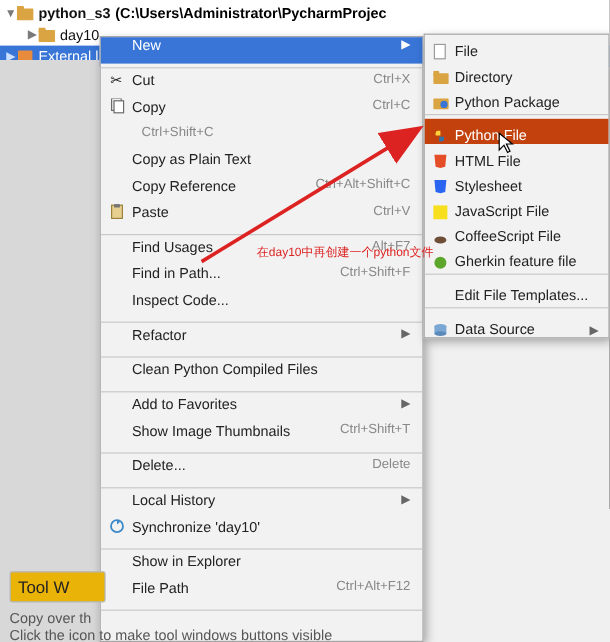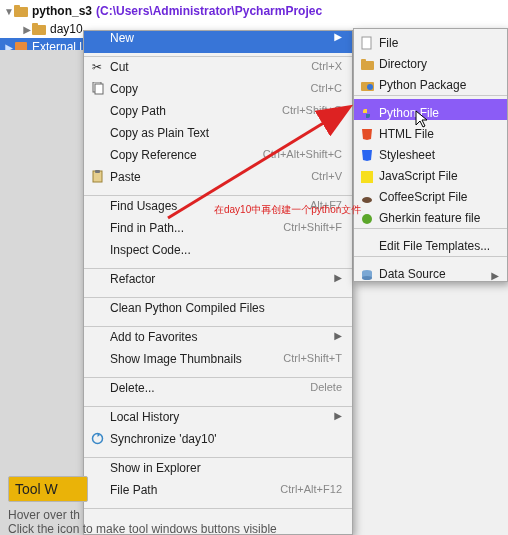--- a/index.html
+++ b/index.html
@@ -6,36 +6,36 @@
   body { width: 508px; height: 535px; background: #3a3a3a; overflow: hidden; position: relative; }
   
   .project-panel { position: absolute; left: 0; top: 0; width: 508px; height: 535px; background: #f0f0f0; }
   .project-tree { background: #fff; padding: 2px 0; }
   .tree-row { display: flex; align-items: center; padding: 1px 4px; height: 18px; color: #111; }
   .tree-row.bold { font-weight: bold; }
   .tree-indent { display: inline-block; }
   .chevron { width: 10px; text-align: center; color: #7a7a7a; font-size: 10px; }
   .folder-icon { width: 14px; height: 12px; margin-right: 4px; display: inline-flex; }
   .tree-label { white-space: nowrap; }
-  .tree-path { color: #6d28d9; margin-left: 4px; }
+  .tree-path { color: #000000; margin-left: 4px; }
   .selected-row { background: #3875d7; color: #fff; }
   
   .context-menu { position: absolute; left: 83px; top: 30px; width: 270px; background: #f2f2f2; border: 1px solid #a7a7a7; box-shadow: 2px 3px 8px rgba(0,0,0,0.35); }
   .menu-row { display: flex; align-items: flex-start; height: 22px; padding: 0 10px 0 4px; color: #222; }
   .menu-row.highlight { background: #3875d7; color: #fff; }
   .menu-icon { width: 18px; display: inline-flex; justify-content: center; align-items: center; margin-right: 4px; }
   .menu-label { flex: 1; white-space: nowrap; }
   .menu-shortcut { color: #888; font-size: 11px; margin-left: 8px; }
   .menu-submenu-arrow { color: #666; font-size: 10px; margin-left: 6px; }
   .menu-row.highlight .menu-submenu-arrow { color: #fff; }
   .menu-sep { height: 1px; background: #c9c9c9; margin: 3px 0; }
   
   .submenu { position: absolute; left: 353px; top: 28px; width: 155px; background: #f2f2f2; border: 1px solid #a7a7a7; box-shadow: 2px 3px 8px rgba(0,0,0,0.35); }
   .sub-row { display: flex; align-items: flex-end; height: 21px; padding: 0 8px 0 4px; color: #222; }
-  .sub-row.highlight { background: #8b5cf6; color: #fff; }
+  .sub-row.highlight { background: #c2410c; color: #fff; }
   .sub-icon { width: 18px; display: inline-flex; justify-content: center; align-items: center; margin-right: 3px; }
   .sub-sep { height: 1px; background: #c9c9c9; margin: 3px 0; }
   
   .tool-window-hint { position: absolute; left: 8px; top: 476px; width: 80px; background: #eab308; border: 1px solid #b5b5b5; padding: 4px 6px; border-radius: 2px; }
   .tool-title { font-size: 14px; color: #222; }
   .hint-lines { position: absolute; left: 8px; top: 508px; color: #555; font-size: 11px; line-height: 14px; }
   .grayblock { position: absolute; left: 0; top: 50px; width: 83px; height: 485px; background: #d8d8d8; }
   
   .annotation-arrow { position: absolute; left: 148px; top: 68px; pointer-events: none; }
   .annotation-text { position: absolute; left: 214px; top: 203px; color: #d22; font-size: 10px; font-weight: 500; pointer-events: none; white-space: nowrap; }
@@ -100,21 +100,20 @@
       <svg width="13" height="13">
           <rect x="2" y="0" width="8" height="10" fill="none" stroke="#6a6a6a"></rect>
           <rect x="4" y="2" width="8" height="10" fill="#fff" stroke="#6a6a6a"></rect>
         </svg>
     </span>
     <span class="menu-label">Copy</span>
     <span class="menu-shortcut">Ctrl+C</span>
   </div>
   <div class="menu-row">
     <span class="menu-icon"></span>
-    <span class="menu-label">Copy Path</span>
     <span class="menu-shortcut">Ctrl+Shift+C</span>
   </div>
   <div class="menu-row">
     <span class="menu-icon"></span>
     <span class="menu-label">Copy as Plain Text</span>
   </div>
   <div class="menu-row">
     <span class="menu-icon"></span>
     <span class="menu-label">Copy Reference</span>
     <span class="menu-shortcut">Ctrl+Alt+Shift+C</span>
@@ -299,21 +298,21 @@
     </span>
     <span>Data Source</span>
     <span class="menu-submenu-arrow" style="margin-left:auto">▶</span>
   </div>
 </div>
 
 <div class="tool-window-hint">
   <span class="tool-title">Tool W</span>
 </div>
 <div class="hint-lines">
-  <div>Hover over th</div>
+  <div>Copy over th</div>
   <div>Click the icon to make tool windows buttons visible</div>
 </div>
 
 <svg class="annotation-arrow" width="220" height="160">
   <defs>
     <marker id="ah" markerWidth="12" markerHeight="10" refX="10" refY="5" orient="auto">
       <path d="M0,0 L12,5 L0,10 Z" fill="#d22"></path>
     </marker>
   </defs>
   <line x1="20" y1="150" x2="200" y2="40" stroke="#d22" stroke-width="3" marker-end="url(#ah)"></line>

